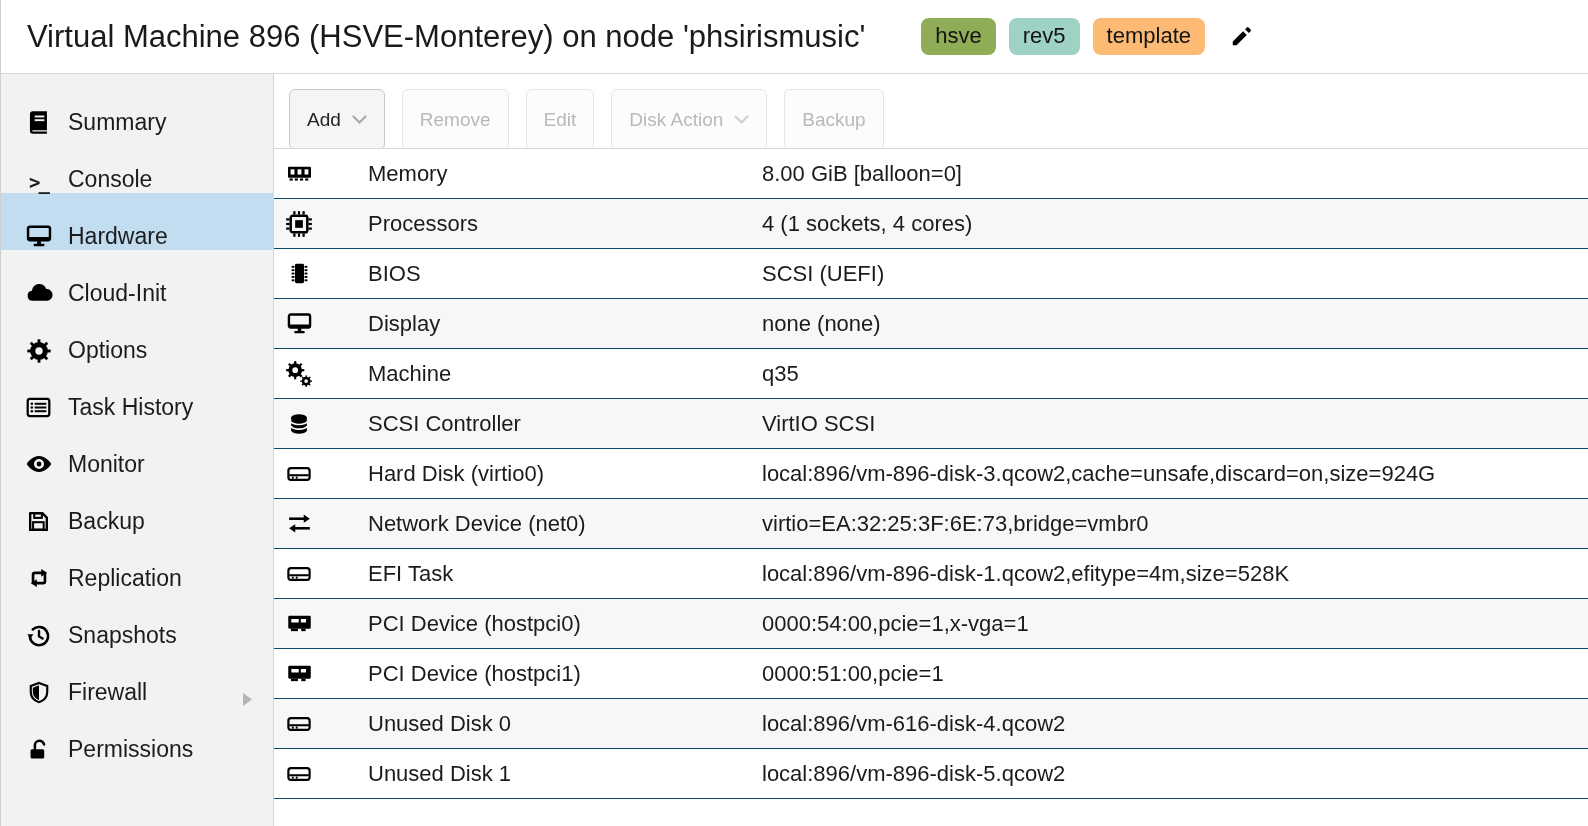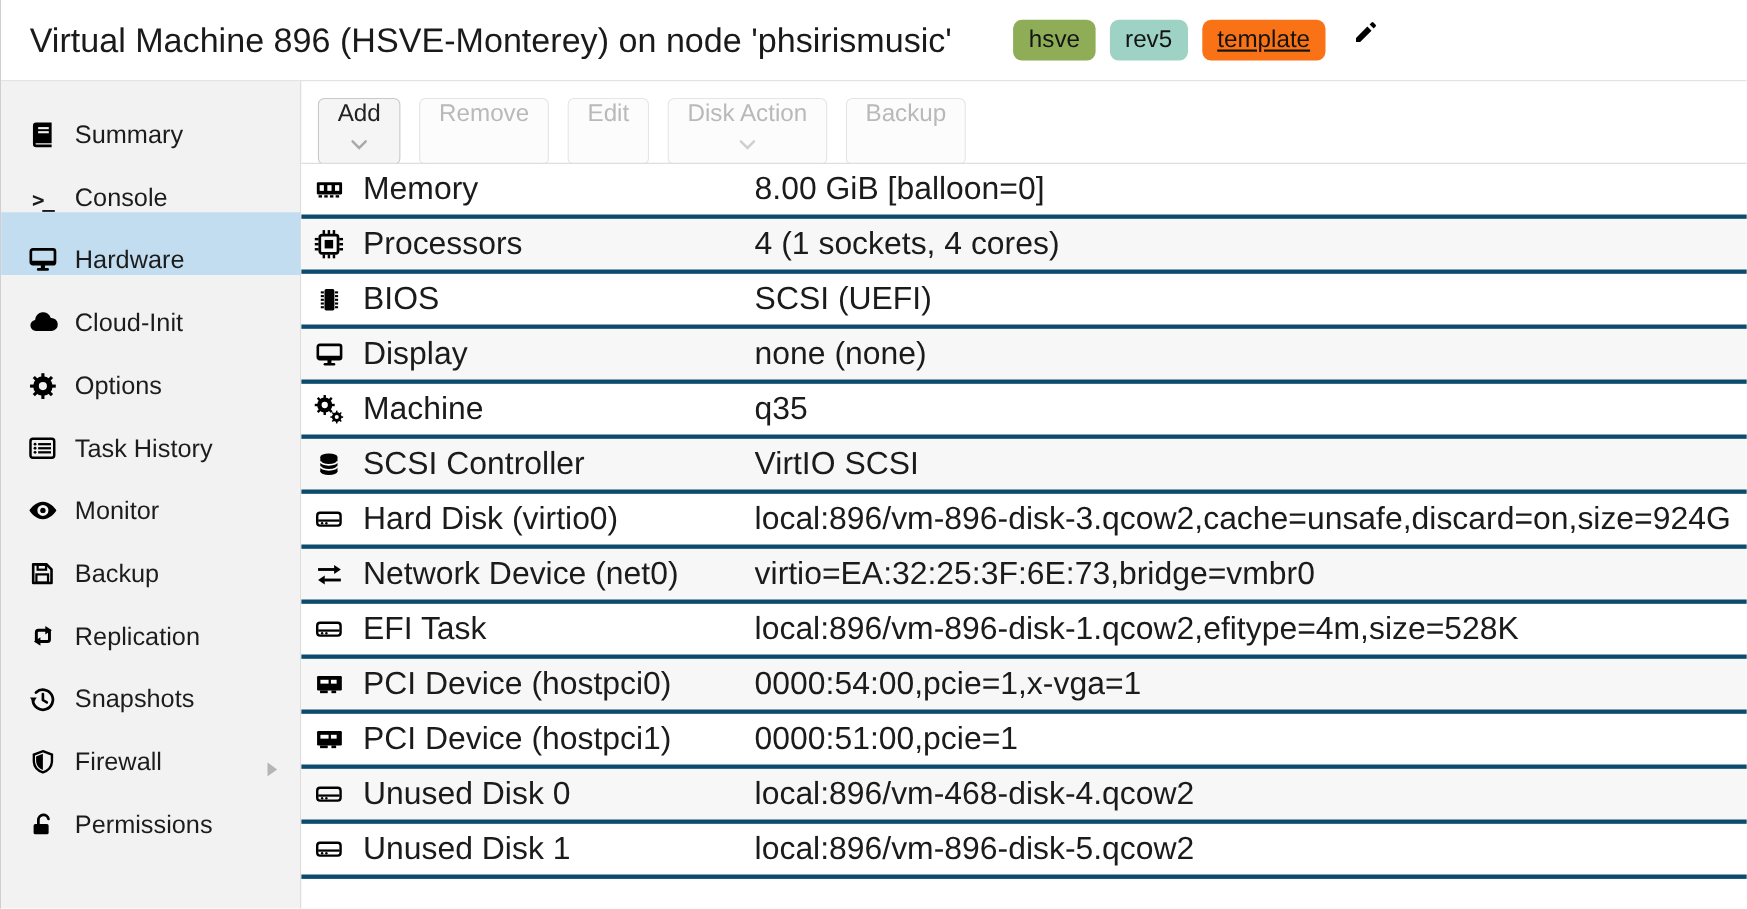--- a/index.html
+++ b/index.html
@@ -9,21 +9,21 @@
     color:#1b1b1b; background:#fff; border-left:1px solid #cfcfcf;
   }
   svg { display:block; }
 
   
   .titlebar {
     height:74px; border-bottom:1px solid #d8d8d8;
     display:flex; align-items:center; padding:0 20px 0 26px; background:#fff;
   }
   .vm-title { font-size:31px; font-weight:400; color:#1a1a1a; white-space:nowrap; }
-  .tags { display:flex; gap:13px; margin-left:56px; }
+  .tags { display:flex; align-items:center; gap:13px; margin-left:56px; }
   .tag {
     font-size:22px; line-height:1; padding:7px 14px 8px; border-radius:8px;
     color:#141414; white-space:nowrap;
   }
   .edit-pencil { margin-left:11px; cursor:pointer; }
 
   
   .main { display:flex; height:752px; }
 
   
@@ -37,33 +37,33 @@
   }
   .nav-item.selected { background:#c2ddf0; }
   .nav-ico { width:33px; flex:0 0 33px; display:flex; justify-content:center; margin-right:13px; }
   .term-icon { font-family:"DejaVu Sans Mono","Liberation Mono",monospace; font-weight:700; font-size:19px; letter-spacing:-2px; }
   .submenu-arrow { margin-left:auto; }
 
   
   .content { flex:1; display:flex; flex-direction:column; background:#fff; min-width:0; }
   .toolbar { height:74px; padding:15px 0 0 15px; display:flex; gap:17px; align-items:flex-start; }
   .btn {
-    height:61px; padding:0 17px; border-radius:6px; font-size:22px;
+    height:61px; padding:0 17px; border-radius:6px; font-size:19px;
     display:inline-flex; align-items:center; gap:11px; white-space:nowrap;
-    font-family:inherit; cursor:pointer;flex-direction:column;
+    font-family:inherit; cursor:pointer;
   }
   .btn-enabled { background:#f5f5f5; border:1px solid #c9c9c9; color:#222; }
   .btn-disabled { background:#fcfcfc; border:1px solid #e5e5e5; color:#b9b9b9; cursor:default; }
 
   
   .hw-table { border-top:1px solid #d7d7d7; }
   .hw-row {
     height:50px; display:flex; align-items:center;
-    border-bottom:4px solid #0c4a6e; padding-left:10px;
-    font-size:29px; background:#fff; cursor:default;
+    border-bottom:1px solid #0c4a6e; padding-left:10px;
+    font-size:22px; background:#fff; cursor:default;gap:38px;
   }
   .hw-row:nth-child(even) { background:#f7f7f7; }
   .row-ico { width:30px; flex:0 0 30px; display:flex; justify-content:center; }
   .row-label { margin-left:16px; width:356px; flex:0 0 356px; white-space:nowrap; overflow:hidden; }
   .row-value { flex:1; white-space:nowrap; overflow:hidden; }
   .hidden-defs { position:absolute; width:0; height:0; overflow:hidden; }
 </style>
 </head>
 <body>
 
@@ -209,21 +209,21 @@
       <path d="M14.06 6.19l3.75 3.75L7.5 20.25H3.75V16.5L14.06 6.19zM17.81 2.44a1.25 1.25 0 0 1 1.77 0l1.98 1.98a1.25 1.25 0 0 1 0 1.77l-1.72 1.72-3.75-3.75 1.72-1.72z"></path>
     </symbol>
   </defs>
 </svg>
 
 <header class="titlebar">
   <div class="vm-title">Virtual Machine 896 (HSVE-Monterey) on node 'phsirismusic'</div>
   <div class="tags">
     <span class="tag" style="background: rgb(143, 173, 86);">hsve</span>
     <span class="tag" style="background: rgb(157, 210, 197);">rev5</span>
-    <span class="tag" style="background: #f97316; text-decoration: underline;">template</span>
+    <span class="tag" style="background: #fdba74;">template</span>
     <span class="edit-pencil">
       <svg width="24" height="24" viewBox="0 0 24 24">
           <use href="#sym-pencil"></use>
         </svg>
     </span>
   </div>
 </header>
 
 <div class="main">
 
@@ -456,21 +456,21 @@
         <span class="row-label">PCI Device (hostpci1)</span>
         <span class="row-value">0000:51:00,pcie=1</span>
       </div>
       <div class="hw-row">
         <span class="row-ico">
             <svg width="26" height="26" viewBox="0 0 24 24">
               <use href="#sym-hdd"></use>
             </svg>
           </span>
         <span class="row-label">Unused Disk 0</span>
-        <span class="row-value">local:896/vm-468-disk-4.qcow2</span>
+        <span class="row-value">local:896/vm-616-disk-4.qcow2</span>
       </div>
       <div class="hw-row">
         <span class="row-ico">
             <svg width="26" height="26" viewBox="0 0 24 24">
               <use href="#sym-hdd"></use>
             </svg>
           </span>
         <span class="row-label">Unused Disk 1</span>
         <span class="row-value">local:896/vm-896-disk-5.qcow2</span>
       </div>

